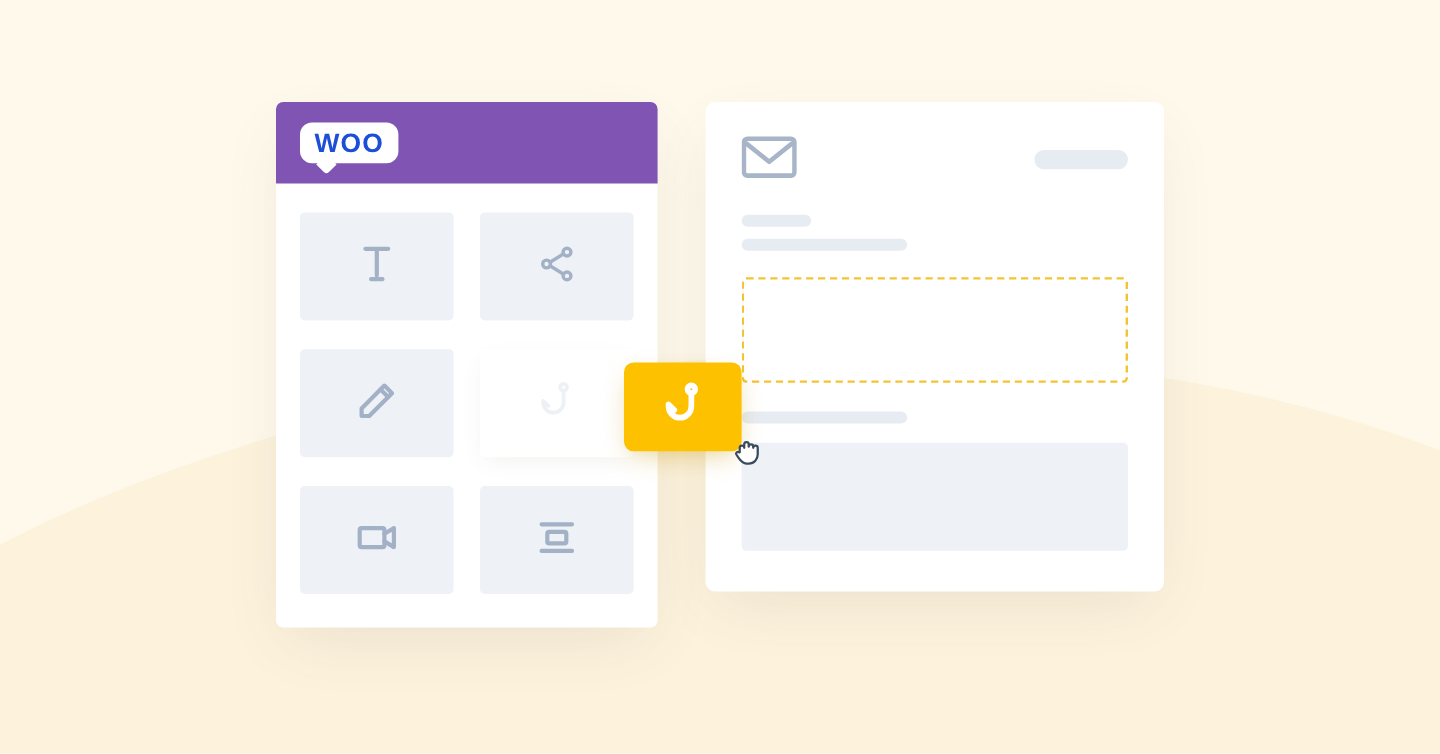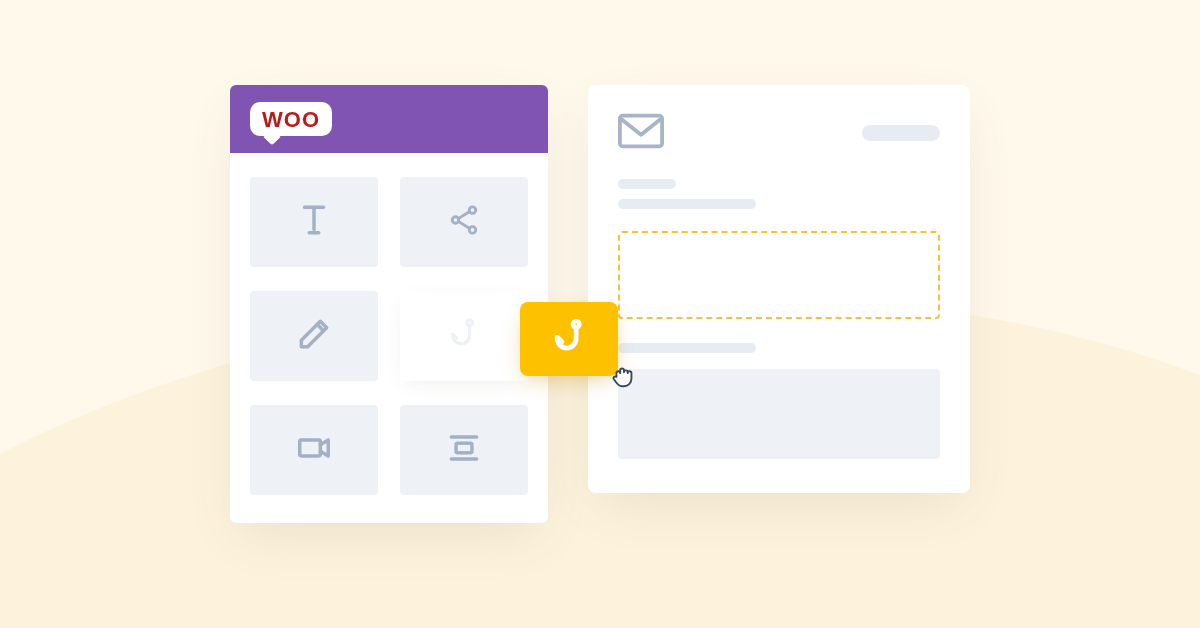--- a/index.html
+++ b/index.html
@@ -34,21 +34,21 @@
     .palette-header{
       background:#7f54b3;
       height:68px;
       border-radius:6px 6px 0 0;
       display:flex;
       align-items:center;
       padding-left:20px;
     }
     .woo-badge{
       background:#fff;
-      color:#b91c1c;
+      color:#1d4ed8;
       font-weight:800;
       font-size:22px;
       letter-spacing:1px;
       padding:5px 12px 3px;
       border-radius:10px;
       position:relative;
       font-family:"Arial Black",Arial,sans-serif;
     }
     .woo-badge:after{ 
       content:"";

